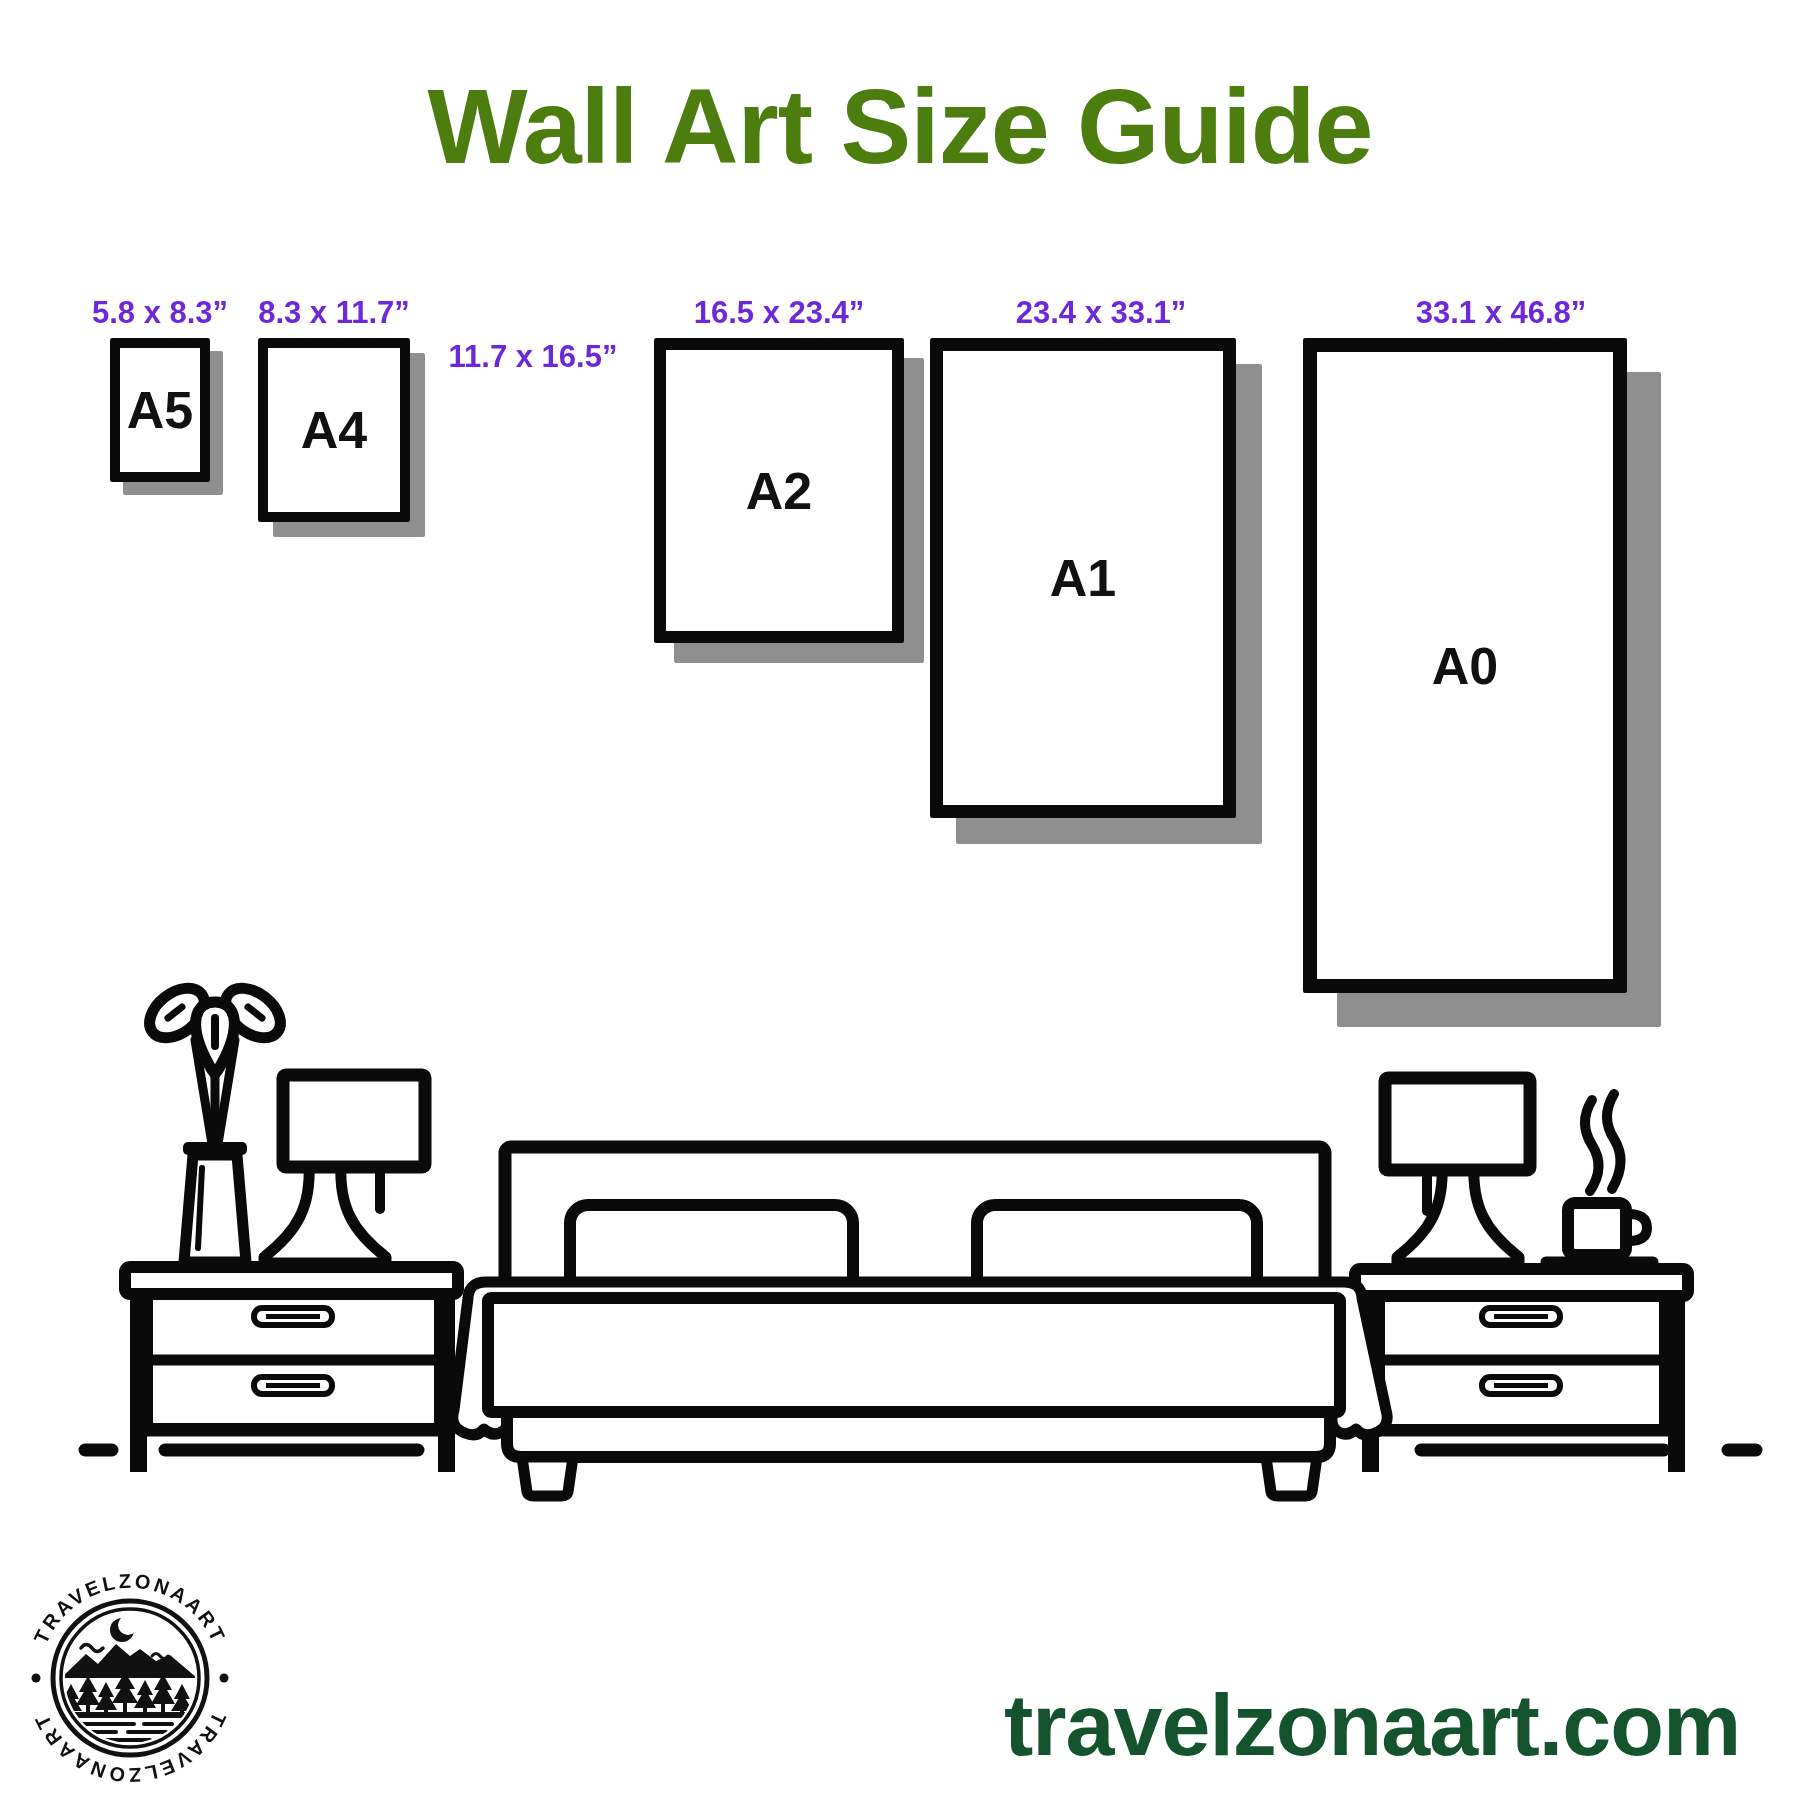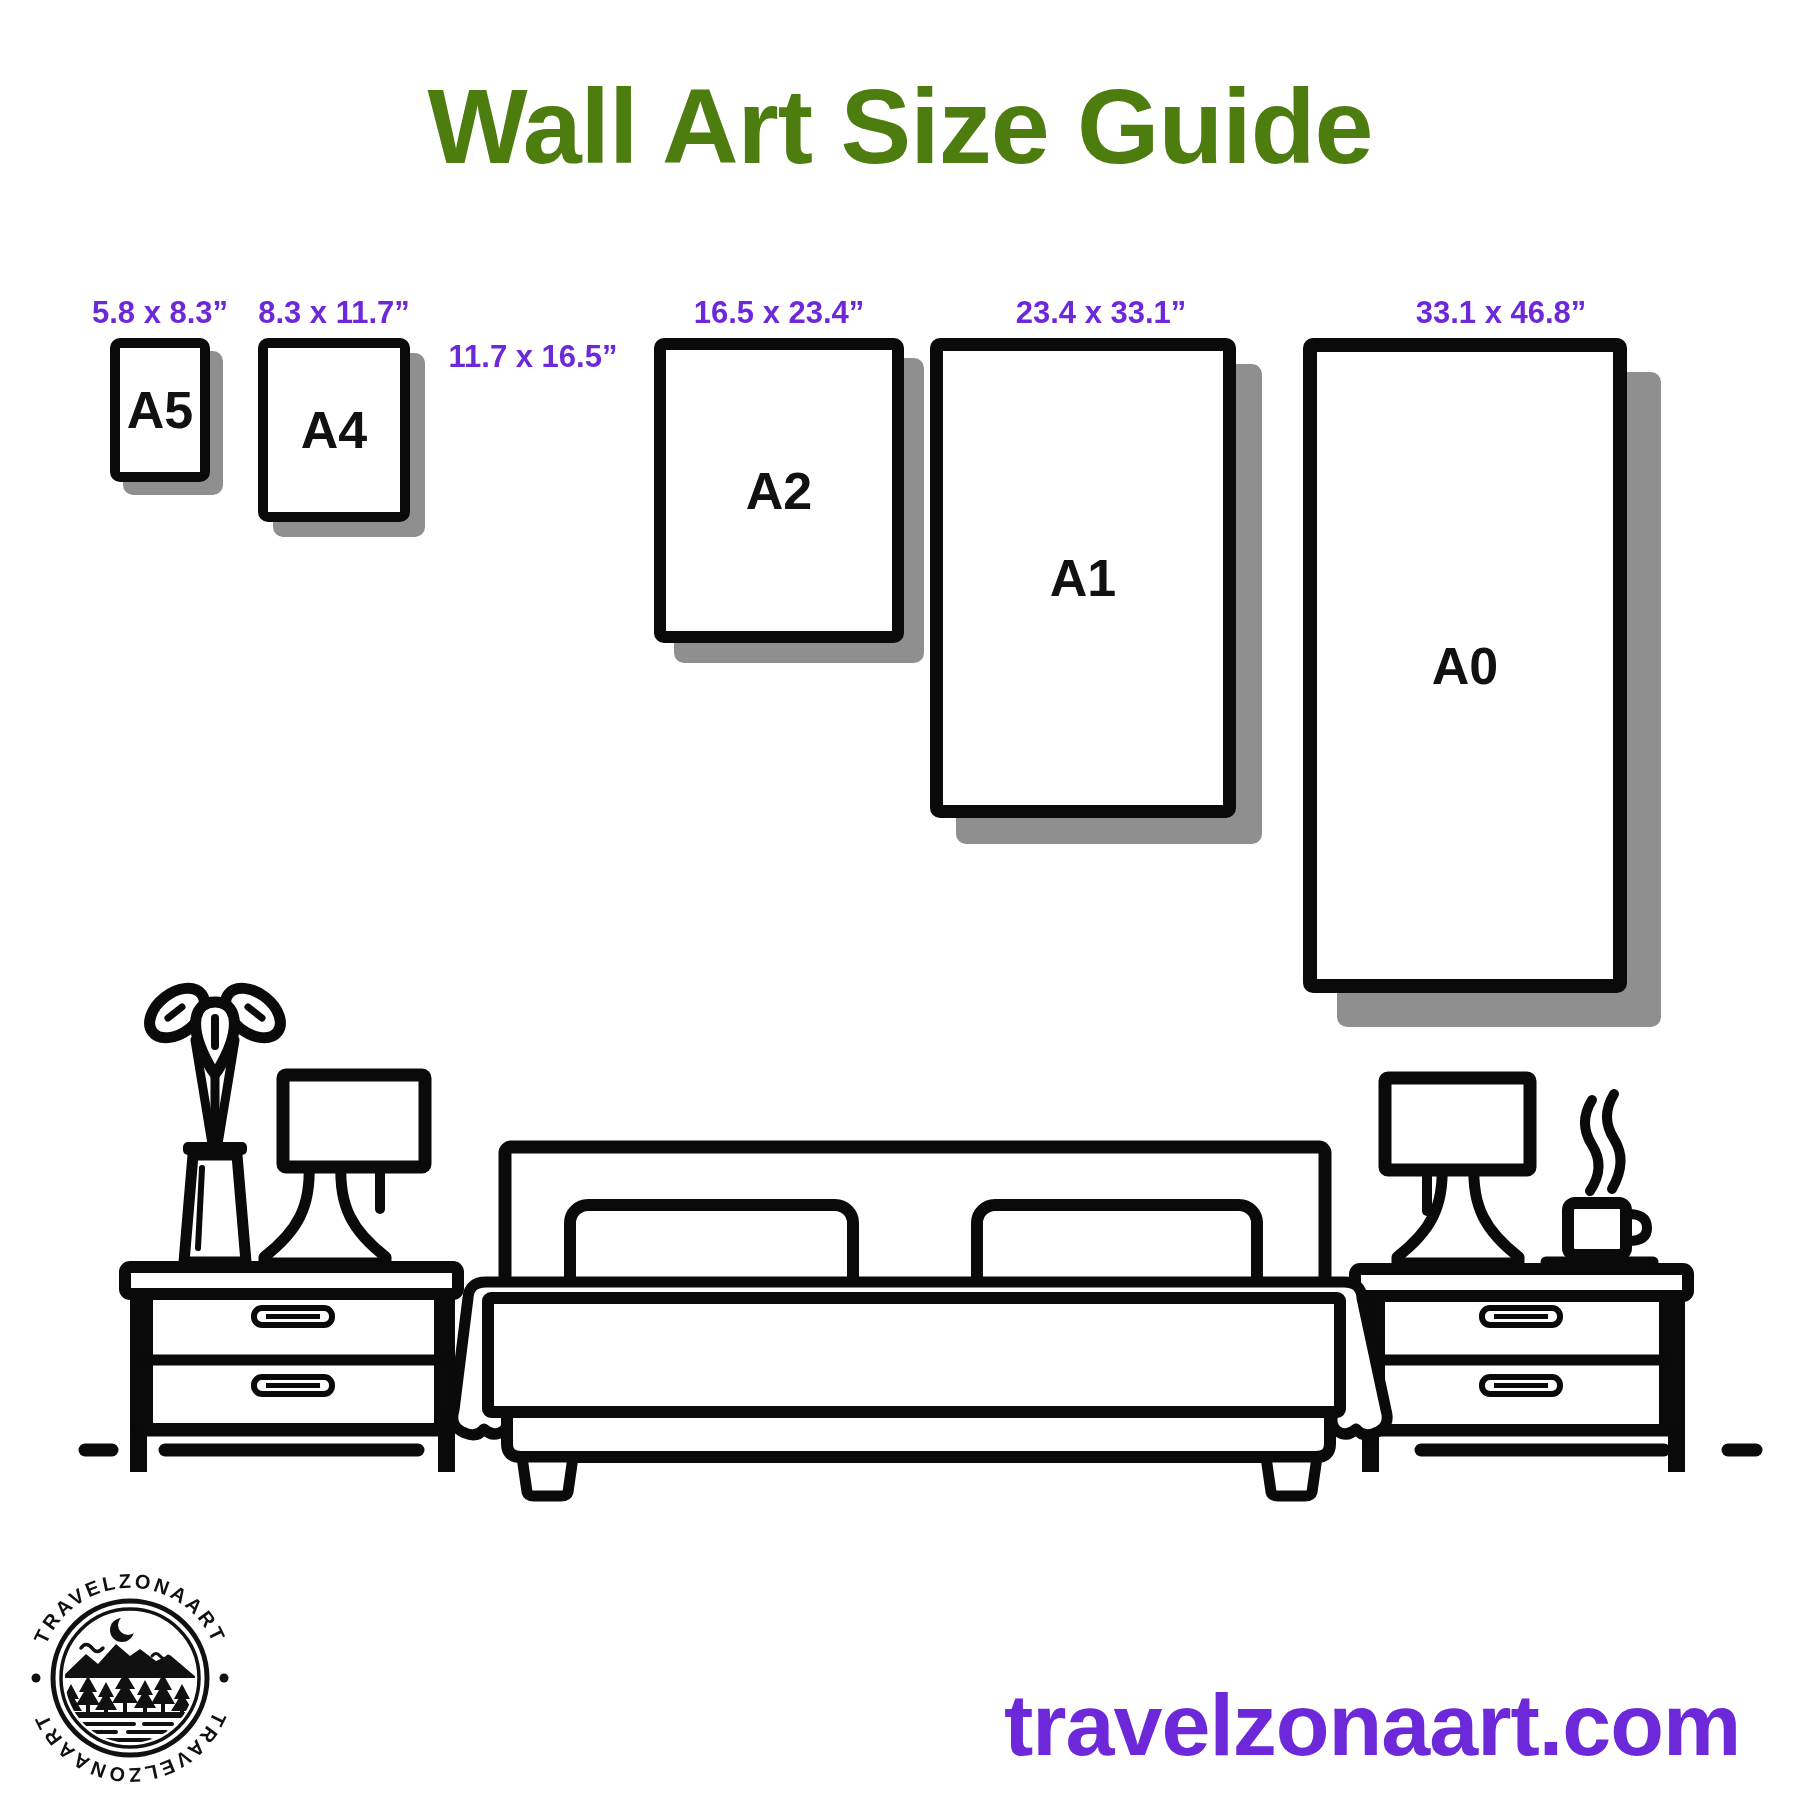--- a/index.html
+++ b/index.html
@@ -8,21 +8,21 @@
     font-family:"Liberation Sans",sans-serif;color:#121212;
   }
   
   .page-title{
     position:absolute;left:0;top:66px;width:1800px;margin:0;
     text-align:center;font-size:106px;font-weight:700;letter-spacing:-1px;color:#4d7c0f;
   }
   
   .frame{
     position:absolute;box-sizing:border-box;background:#ffffff;
-    border:10px solid #0a0a0a;border-radius:10px;
+    border:10px solid #0a0a0a;border-radius:2px;
     display:flex;align-items:center;justify-content:center;
   }
   .frame .code{font-size:52px;font-weight:700;color:#111;letter-spacing:0;}
   .dim{
     position:absolute;top:295px;transform:translateX(-50%);
     font-size:31px;font-weight:700;color:#6d28d9;white-space:nowrap;
   }
   .f-a5{left:110px;top:338px;width:100px;height:144px;border-width:10px;box-shadow:13px 13px 0 #8f8f8f;}
   .f-a4{left:258px;top:338px;width:152px;height:184px;border-width:10px;box-shadow:15px 15px 0 #8f8f8f;}
   .f-a3{left:440px;top:338px;width:186px;height:270px;border-width:11px;box-shadow:17px 17px 0 #8f8f8f;}
@@ -36,21 +36,21 @@
   .l-a1{left:1101px;text-align:center;}
   .l-a0{left:1501px;}
   
   .scene{position:absolute;left:60px;top:960px;}
   
   .logo{position:absolute;left:26px;top:1572px;}
   .logo text{font-family:"Liberation Sans",sans-serif;font-weight:700;}
   
   .website{
     position:absolute;left:1004px;top:1674px;
-    font-size:88px;font-weight:700;letter-spacing:-1px;color:#6d28d9;white-space:nowrap;
+    font-size:88px;font-weight:700;letter-spacing:-1px;color:#14532d;white-space:nowrap;
   }
 </style>
 </head>
 <body>
 
 <div class="canvas">
 
   <h1 class="page-title">Wall Art Size Guide</h1>
 
   <div class="dim l-a5">5.8 x 8.3”</div>

